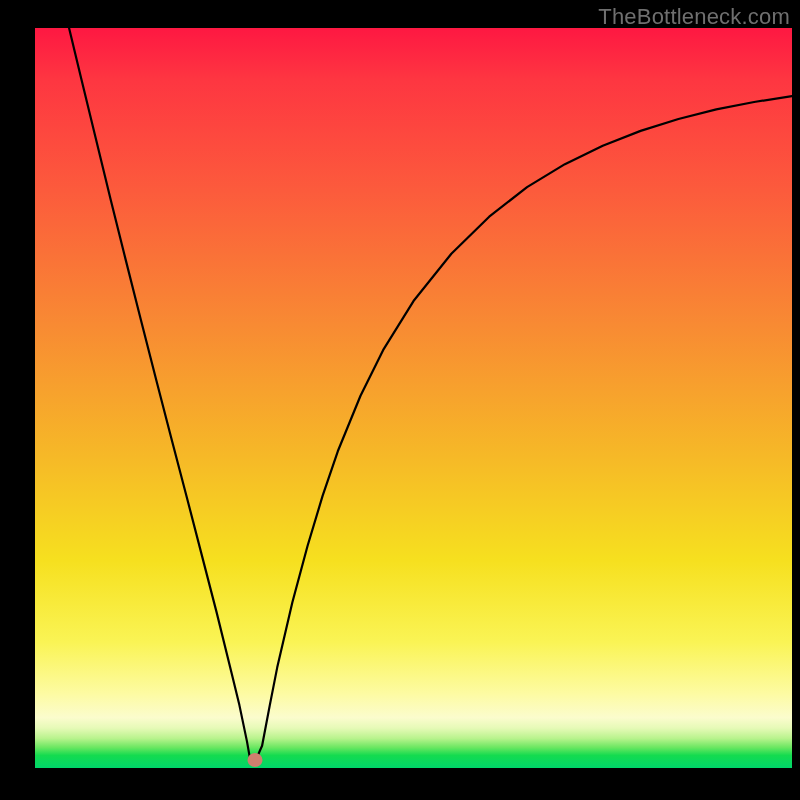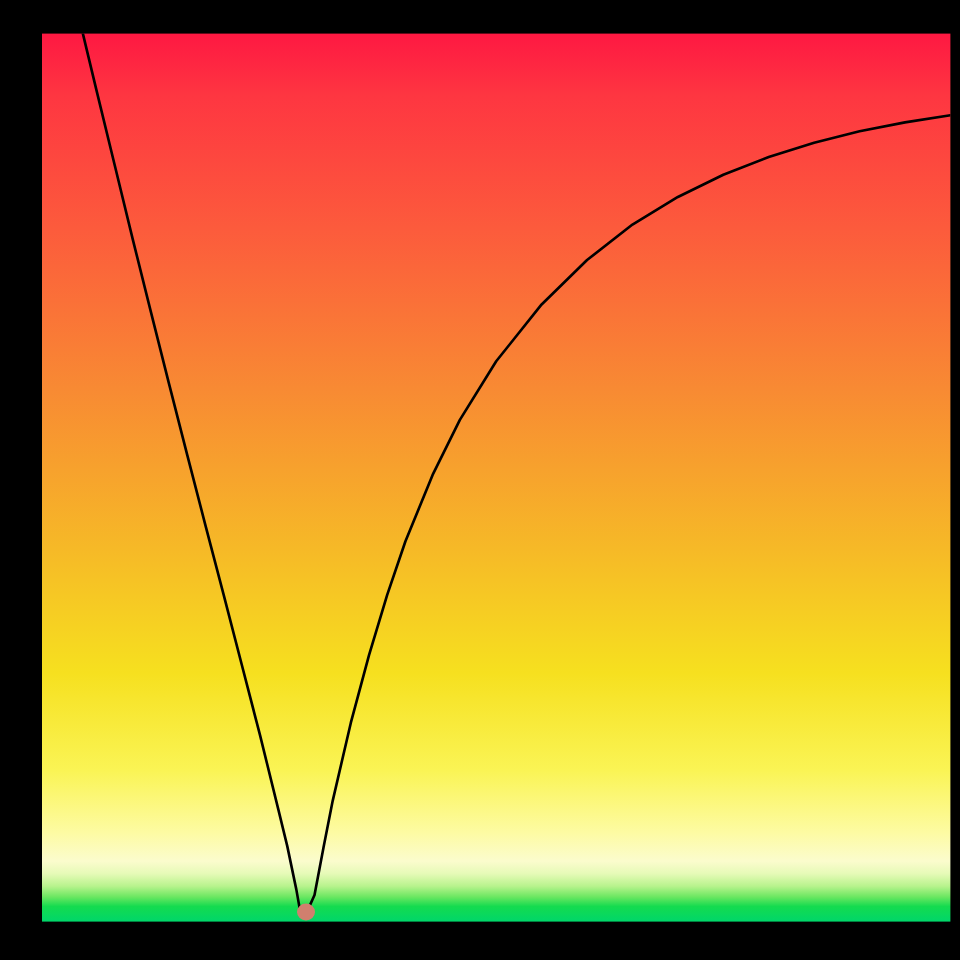--- a/index.html
+++ b/index.html
@@ -74,13 +74,14 @@
 
   <div class="plot-area">
 
     <svg class="curve" viewBox="0 0 757 740" preserveAspectRatio="none">
       <path id="curve-path" d="M34.06 0.00 L45.42 47.36 L60.56 109.52 L75.70 171.68 L90.84 232.36 L105.98 292.30 L121.12 351.50 L136.26 409.96 L151.40 467.68 L166.54 526.14 L181.68 584.60 L196.82 646.02 L204.39 677.10 L211.96 713.36 L215.74 734.82 L219.53 734.82 L227.10 717.80 L234.67 677.84 L242.24 639.36 L257.38 574.24 L272.52 518.00 L287.66 467.68 L302.80 423.28 L325.51 367.78 L348.22 321.90 L378.50 273.06 L416.35 225.70 L454.20 188.70 L492.05 159.10 L529.90 136.16 L567.75 117.66 L605.60 102.86 L643.45 91.02 L681.30 81.40 L719.15 74.00 L757.00 68.08" fill="none" stroke="#000" stroke-width="2.2" stroke-linejoin="round" stroke-linecap="round"></path>
     </svg>
 
     <div class="marker" id="min-marker" style="left: 219.53px; top: 731.86px;"></div>
   </div>
 
+  <div class="watermark">TheBottleneck.com</div>
 </div>
 
 </body></html>

